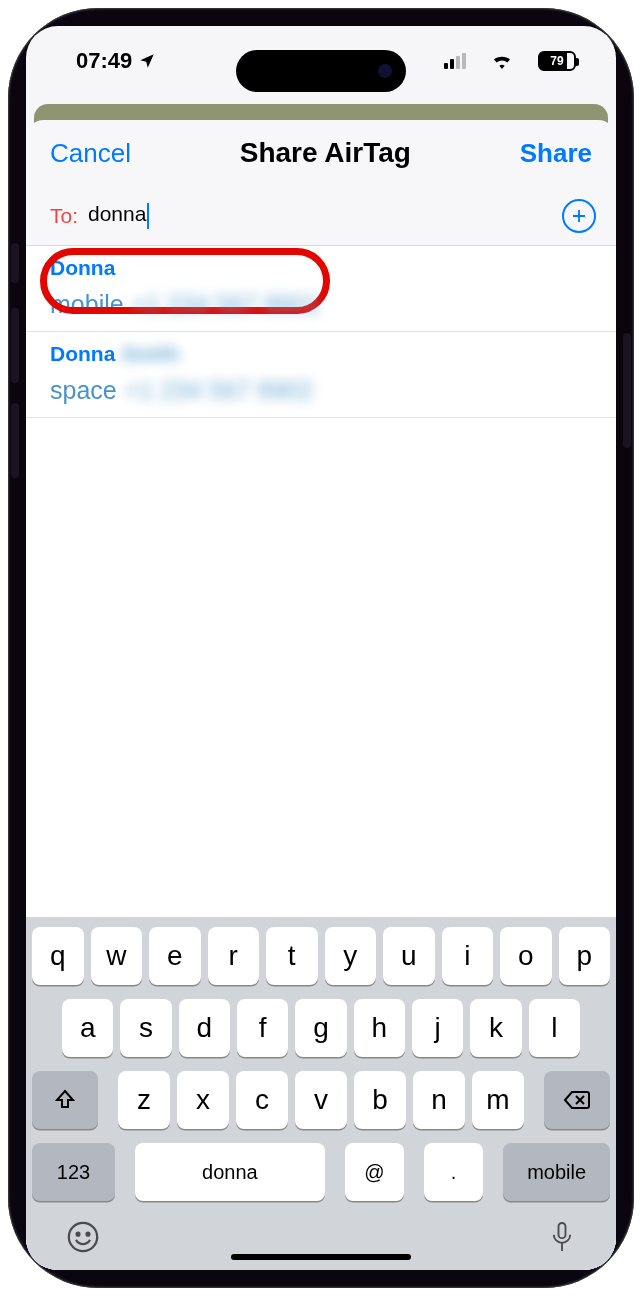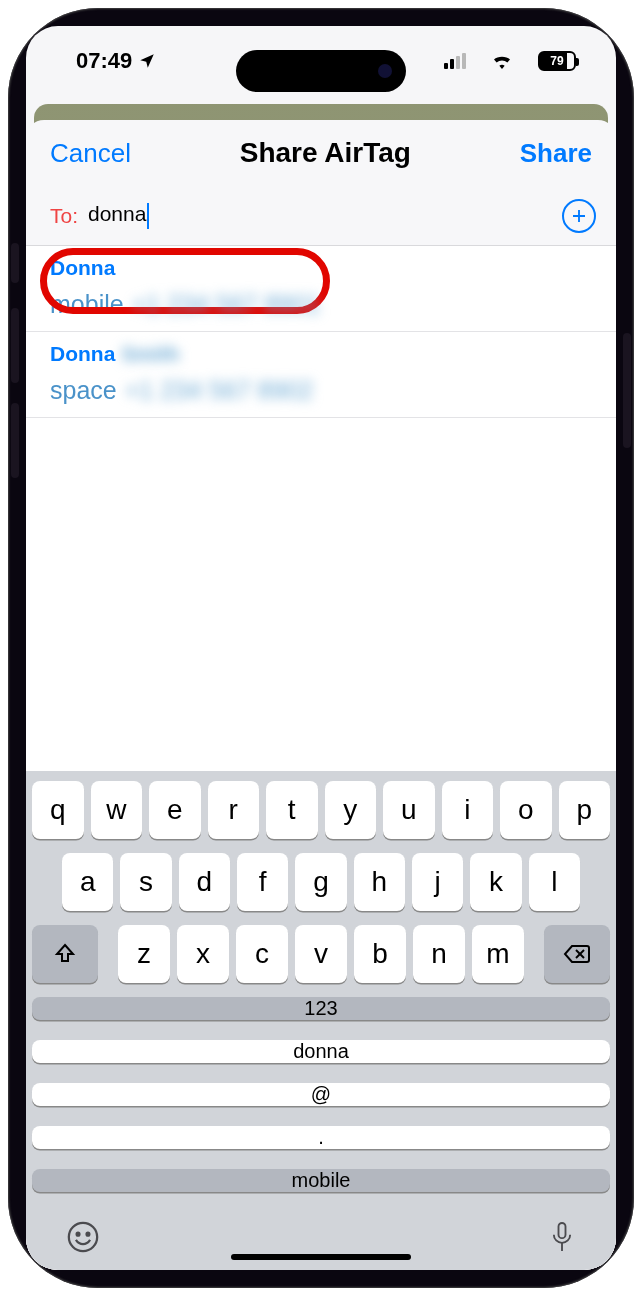--- a/index.html
+++ b/index.html
@@ -157,21 +157,21 @@
     box-shadow:0 1.5px 0 #888;
     height:58px; flex:1;
     display:flex; align-items:center; justify-content:center;
     font-size:28px; color:#000;
     max-width:52px;
   }
   .kb-row.r2 { padding: 0 30px; }
   .kb-row.r3 { gap:7px;}
   .key.mod { background:#b3b7bf; max-width:66px; flex:1.3;}
   .kb-row.r4 .key{ font-size:20px; max-width:none;}
-  .kb-row.r4 { gap:20px; margin-bottom:12px;flex-direction:column;}
+  .kb-row.r4 { gap:20px; margin-bottom:3px;}
   .key.k-123{ background:#b3b7bf; flex:1.4;}
   .key.k-space{ flex:3.2;}
   .key.k-at{ flex:1;}
   .key.k-dot{ flex:1;}
   .key.k-return{ background:#b3b7bf; flex:1.8;}
   .kb-bottom{
     display:flex; justify-content:space-between; align-items:center;
     padding: 16px 34px 4px 34px;
   }
   .kb-icon{ color:#4b4b4f; }

